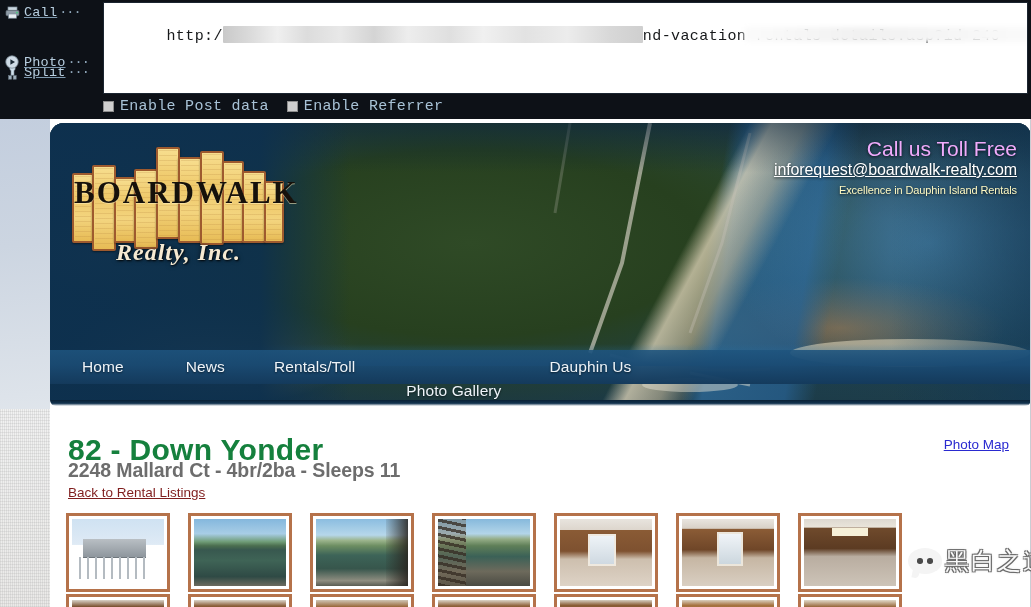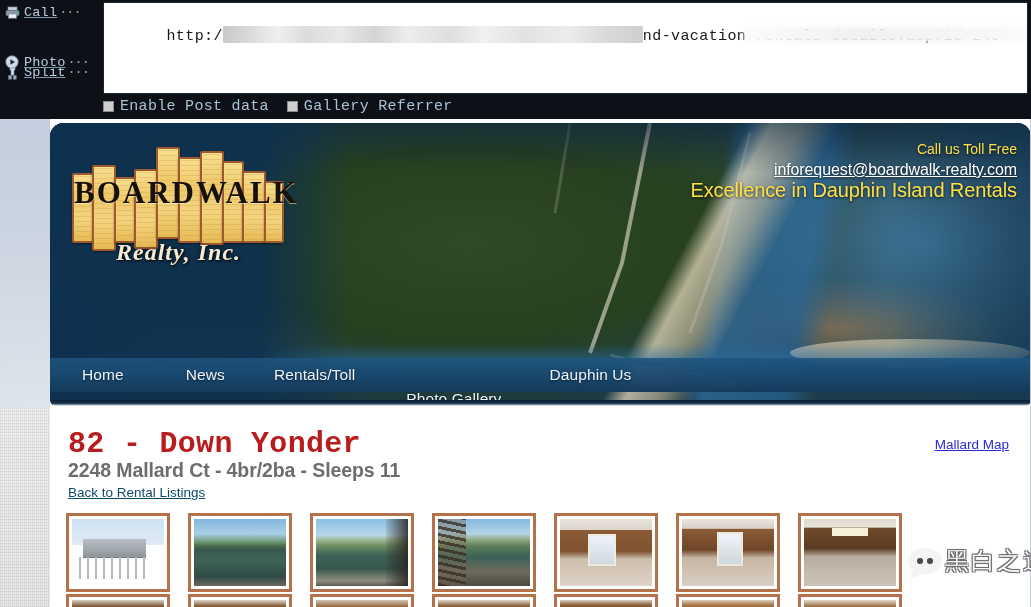--- a/index.html
+++ b/index.html
@@ -241,40 +241,40 @@
     white-space: nowrap;
   }
 
   
   #contact {
     position: absolute; right: 14px; top: 16px;
     text-align: right;
     color: #ffffff;
     text-shadow: 0 1px 3px rgba(0,0,0,.75);
   }
-  #contact-tollfree { font-size: 14px; line-height: 20px; color:#fde047; }
+  #contact-tollfree { font-size: 21px; line-height: 20px; color:#f0abfc; }
   #contact-phone {
     font-size: 25px; font-weight: bold; line-height: 29px;
     color: #ffffff; letter-spacing: .2px;
   }
   #contact-email {
     display:block;
     font-size: 16px; line-height: 21px;
     color: #ffffff;
     text-decoration: underline;
     letter-spacing: -.1px;
   }
   #contact-tag {
-    font-size: 20px; line-height: 21px; color: #fde047;
+    font-size: 11px; line-height: 21px; color: #fef9c3;
     letter-spacing: -.1px;
   }
 
   
   #nav {
-    position: absolute; left: 0; bottom: 8px;
+    position: absolute; left: 0; bottom: 16px;
     width: 981px; height: 34px;
     background: linear-gradient(180deg, rgba(30,84,126,.88) 0%, rgba(26,74,114,.95) 45%, rgba(20,58,92,.98) 100%);
     display: flex; align-items: center;
   }
   .nav-item {
     color: #eef4f9;
     font-size: 15.5px;
     letter-spacing: .1px;
     cursor: pointer;
     white-space: nowrap;
@@ -293,40 +293,40 @@
     border-radius: 0 0 12px 12px;
   }
 
   
   #listing {
     position: absolute; left: 0; top: 287px;
     width: 981px; height: 201px;
     background: #ffffff;
   }
   #listing-title {
-    position: absolute; left: 18px; top: 21px;
-    font-family: Liberation Mono, monospace;
+    position: absolute; left: 18px; top: 27px;
+    font-family: Liberation Sans, sans-serif;
     font-weight: bold;
     font-size: 30px;
-    color: #b91c1c;
+    color: #15803d;
     letter-spacing: .3px;
     white-space: nowrap;
   }
   #listing-sub {
     position: absolute; left: 18px; top: 53px;
     font-size: 19.5px;
     font-weight: bold;
     color: #6d6d6d;
     letter-spacing: -.1px;
     white-space: nowrap;
   }
   #listing-back {
     position: absolute; left: 18px; top: 79px;
     font-size: 13.5px;
-    color: #0c4a6e;
+    color: #7f1d1d;
     text-decoration: underline;
     cursor: pointer;
     white-space: nowrap;
   }
   #google-map-link {
     position: absolute; right: 22px; top: 31px;
     font-size: 13.5px;
     color: #2a2ad0;
     text-decoration: underline;
     cursor: pointer;
@@ -605,21 +605,21 @@
     <div class="url-smear"></div>
   </div>
 
   <div id="checkrow">
     <label class="chk-item">
       <span class="chk-box"></span>
       <span>Enable Post data</span>
     </label>
     <label class="chk-item">
       <span class="chk-box"></span>
-      <span>Gallery Referrer</span>
+      <span>Enable Referrer</span>
     </label>
   </div>
 </div>
 
 <div id="page">
   <div id="page-texture"></div>
 
   <div id="content-col">
 
     <div id="banner">
@@ -666,21 +666,21 @@
         <div class="nav-item" id="nav-item-3">Photo Gallery</div>
         <div class="nav-item" id="nav-item-4">Dauphin Us</div>
       </div>
     </div>
     <div id="banner-rim"></div>
 
     <div id="listing">
       <div id="listing-title">82 - Down Yonder</div>
       <div id="listing-sub">2248 Mallard Ct - 4br/2ba - Sleeps 11</div>
       <a id="listing-back" href="#">Back to Rental Listings</a>
-      <a id="google-map-link" href="#">Mallard Map</a>
+      <a id="google-map-link" href="#">Photo Map</a>
 
       <div class="thumb-row" id="thumb-row-0">
         <div class="thumb">
             <span class="ph ph-stilt"></span>
           </div>
         <div class="thumb">
             <span class="ph ph-water"></span>
           </div>
         <div class="thumb">
             <span class="ph ph-canal"></span>

